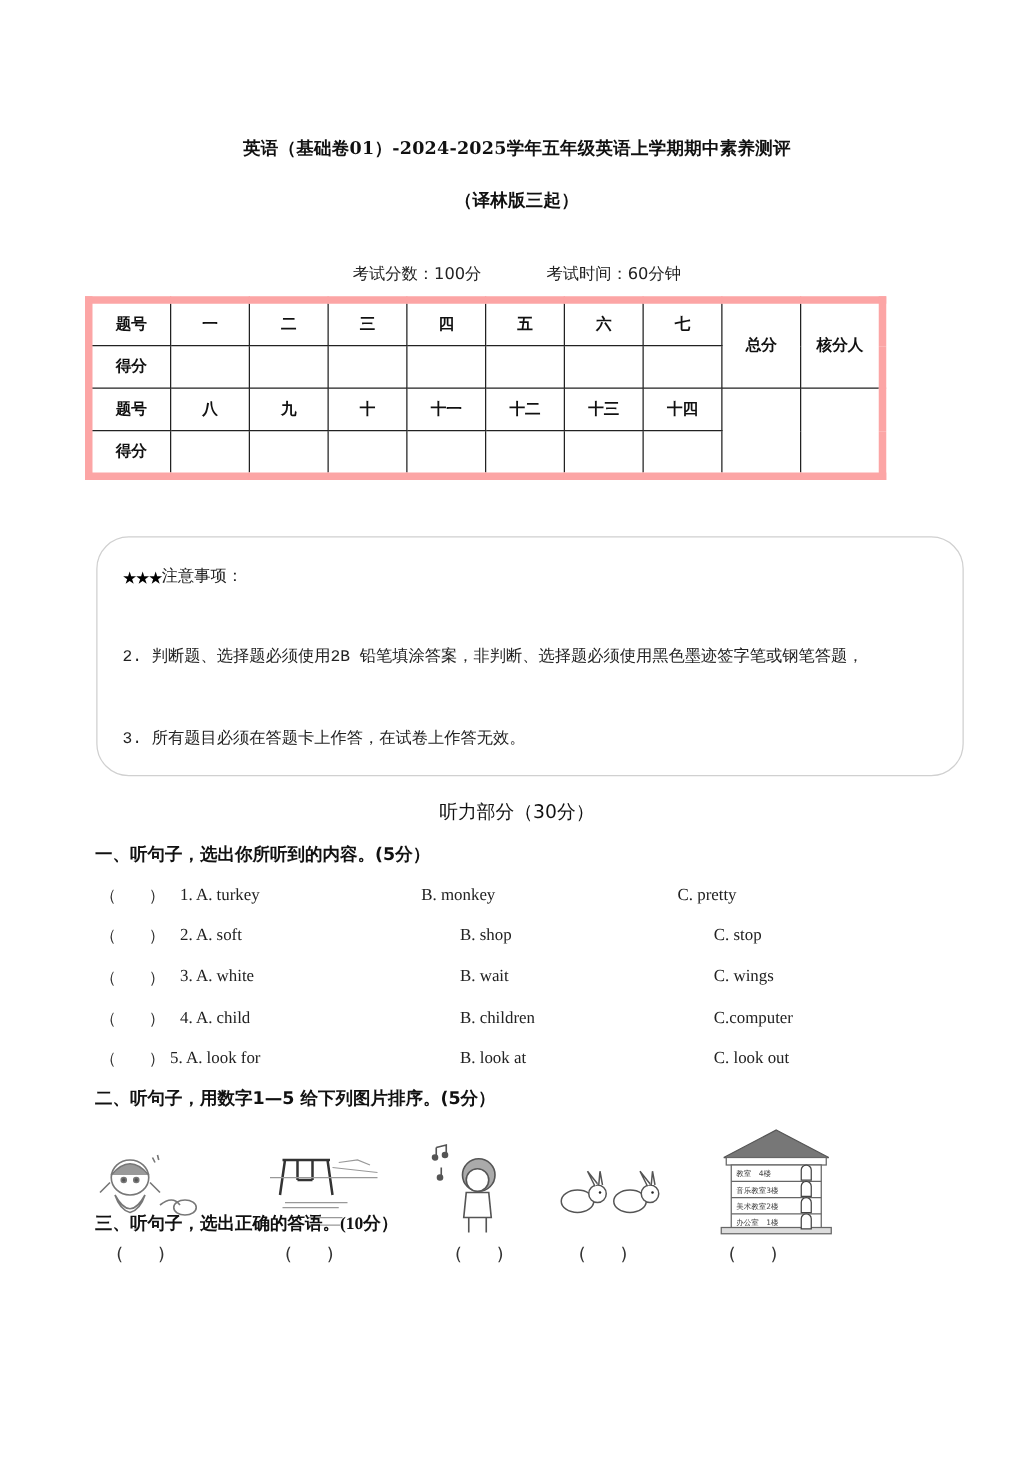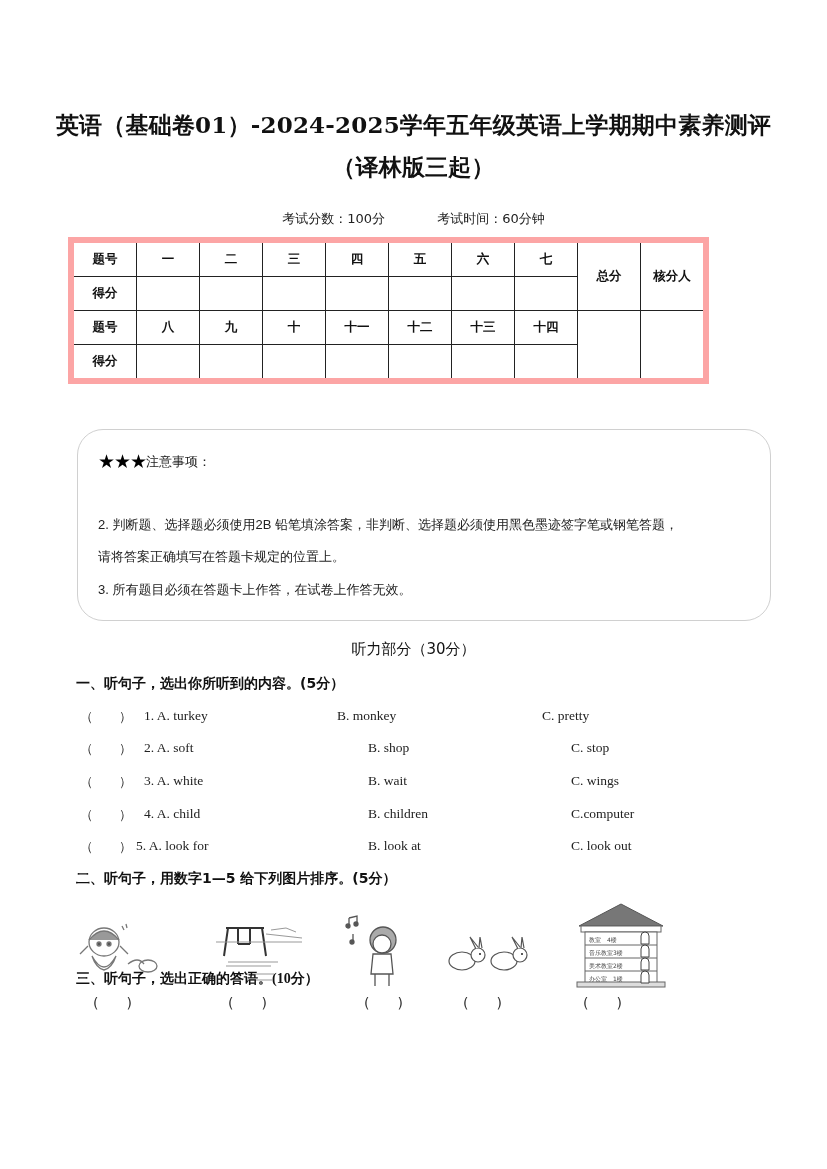--- a/index.html
+++ b/index.html
@@ -1,36 +1,36 @@
 <!DOCTYPE html>
 <html><head>
 <meta charset="utf-8">
 <style>
   html, body { margin: 0; padding: 0; background: #ffffff; }
   body { width: 827px; height: 1169px; position: relative; overflow: hidden;
          font-family: "DejaVu Serif", "Liberation Serif", serif; color: #111; }
   .abs { position: absolute; }
 
   .title { left: 0; width: 827px; text-align: center; font-weight: bold;
-           font-family: "DejaVu Serif", serif; font-size: 23px; color: #111; letter-spacing: 0.2px; }
+           font-family: "DejaVu Serif", serif; font-size: 14px; color: #111; letter-spacing: 0.2px; }
   #title1 { top: 110px; }
   #title2 { top: 152px; }
   .meta { top: 210px; left: 0; width: 827px; text-align: center; font-size: 13px;
           font-family: "DejaVu Sans", sans-serif; color: #222; }
   .meta span + span { margin-left: 48px; }
 
   table.score { position: absolute; left: 68px; top: 237px; border-collapse: collapse;
                 border: 6px solid #fca5a5; font-family: "DejaVu Sans", sans-serif; }
   table.score td { border: 1px solid #222; width: 62px; height: 33px; padding: 0;
                    text-align: center; vertical-align: middle; font-size: 12.5px; font-weight: bold; }
   table.score td.lab { width: 62px; }
   table.score tr.sep td { border-top: 1.5px solid #111; }
 
   .notice { left: 77px; top: 429px; width: 694px; height: 192px; border: 1.5px solid #d0d0d0;
-            border-radius: 26px; box-sizing: border-box; font-family: Liberation Sans, sans-serif; font-size: 13px; color: #222; }
+            border-radius: 26px; box-sizing: border-box; font-family: Liberation Mono, monospace; font-size: 13px; color: #222; }
   .notice .hd { position: absolute; left: 20px; top: 20px; font-size: 13px; }
   .notice .hd .stars { font-size: 19px; letter-spacing: -1px; vertical-align: -2px; color: #000; }
   .notice .ln { position: absolute; left: 20px; white-space: nowrap; }
 
   .part { top: 640px; left: 0; width: 827px; text-align: center; font-weight: normal; font-size: 15px;
           font-family: "DejaVu Sans", sans-serif; }
   .sec { left: 76px; font-weight: bold; font-size: 14px; font-family: "DejaVu Sans", sans-serif; }
 
   .q { font-family: "Liberation Serif", serif; font-size: 13.5px; color: #222; white-space: nowrap; }
   .paren { font-family: "DejaVu Sans", sans-serif; font-size: 13px; color: #333; }
@@ -95,21 +95,20 @@
     <td></td>
   </tr>
 </tbody>
   </table>
 
 <div class="abs notice">
   <div class="hd">
     <span class="stars">★★★</span><span>注意事项：</span>
   </div>
   <div class="ln" style="top:86px;">2. 判断题、选择题必须使用2B 铅笔填涂答案，非判断、选择题必须使用黑色墨迹签字笔或钢笔答题，</div>
-  <div class="ln" style="top:118px;">请将答案正确填写在答题卡规定的位置上。</div>
   <div class="ln" style="top:151px;">3. 所有题目必须在答题卡上作答，在试卷上作答无效。</div>
 </div>
 
 <div class="abs part">听力部分（30分）</div>
 
 <div class="abs sec" style="top:675px;">一、听句子，选出你所听到的内容。(5分）</div>
 
 <div class="abs q" style="top:708px; left:80px;">
   <span class="paren">（　　）</span>
 </div>

